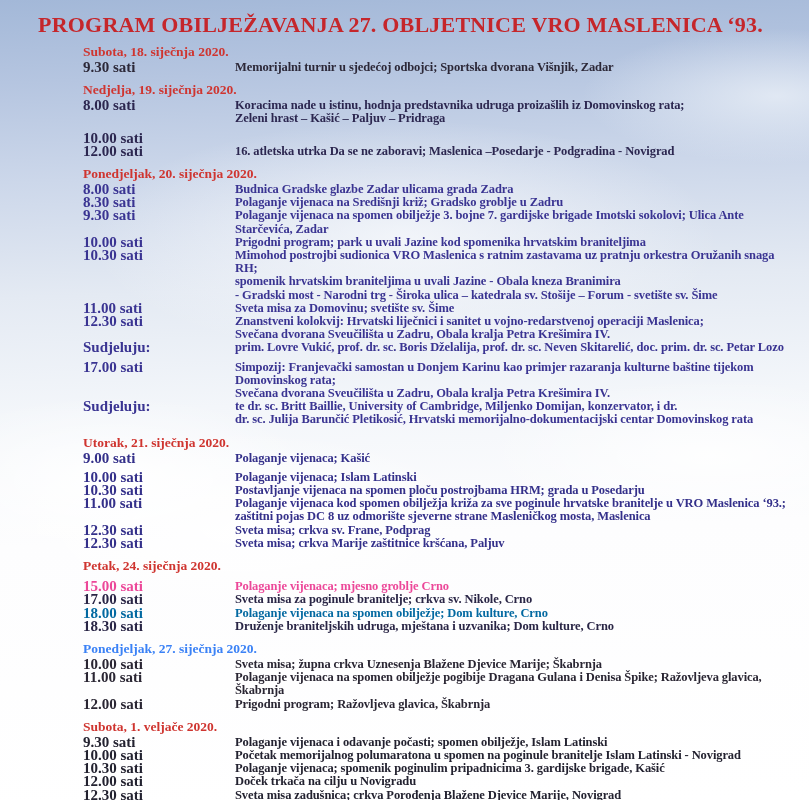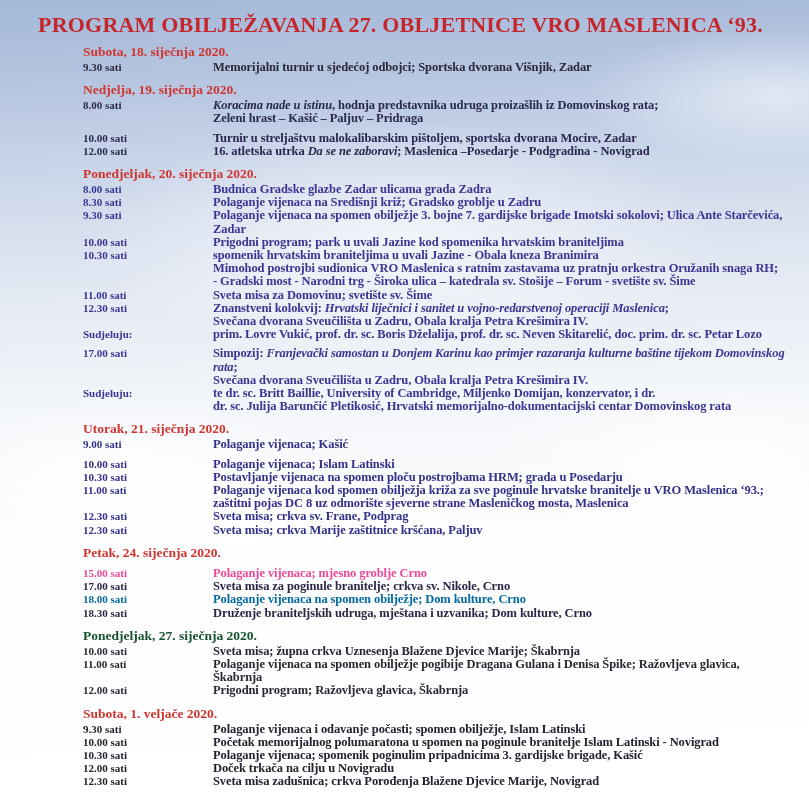--- a/index.html
+++ b/index.html
@@ -26,31 +26,31 @@
   .section { margin-bottom: 8px; }
   .date-header {
     font-size: 13.5px;
     padding-left: 73px;
     margin-bottom: 1px;
   }
   .row { display: flex; align-items: flex-start; padding-left: 73px; }
   .row.gap { margin-top: 6px; }
   .time {
     flex: 0 0 130px;
-    font-size: 11px;
+    font-size: 15px;
     line-height: 13.2px;
   }
   .desc {
     flex: 1 1 auto;
     font-size: 12.5px;
     line-height: 13.2px;
     letter-spacing: -0.1px;
   }
-  .line { min-height: 13.2px; }
-  .it { font-style: italic; }
+  .line { min-height: 13.2px; margin-left: 22px; }
+  .it { }
 </style>
 </head>
 <body>
 
 <div class="sheet">
   <h1 class="title" style="color: rgb(197, 38, 43);">PROGRAM OBILJEŽAVANJA 27. OBLJETNICE VRO MASLENICA ‘93.</h1>
   <div id="program">
       <div class="section">
         <div class="date-header" style="color: rgb(207, 53, 48);">Subota, 18. siječnja 2020.</div>
         <div class="row" style="color: rgb(44, 40, 56);">
@@ -64,23 +64,20 @@
         <div class="date-header" style="color: rgb(207, 53, 48);">Nedjelja, 19. siječnja 2020.</div>
         <div class="row" style="color: rgb(44, 39, 80);">
           <div class="time">8.00 sati</div>
           <div class="desc">
             <div class="line"><span class="it">Koracima nade u istinu</span><span>, hodnja predstavnika udruga proizašlih iz Domovinskog rata;</span></div>
             <div class="line"><span>Zeleni hrast – Kašić – Paljuv – Pridraga</span></div>
           </div>
         </div>
         <div class="row gap" style="color: rgb(44, 39, 80);">
           <div class="time">10.00 sati</div>
-          <div class="desc">
-            <div class="line"><span>Turnir u streljaštvu malokalibarskim pištoljem, sportska dvorana Mocire, Zadar</span></div>
-          </div>
         </div>
         <div class="row" style="color: rgb(44, 39, 80);">
           <div class="time">12.00 sati</div>
           <div class="desc">
             <div class="line"><span>16. atletska utrka </span><span class="it">Da se ne zaboravi</span><span>; Maslenica –Posedarje - Podgradina - Novigrad</span></div>
           </div>
         </div>
       </div>
       <div class="section">
         <div class="date-header" style="color: rgb(207, 53, 48);">Ponedjeljak, 20. siječnja 2020.</div>
@@ -104,22 +101,22 @@
         </div>
         <div class="row" style="color: rgb(58, 52, 146);">
           <div class="time">10.00 sati</div>
           <div class="desc">
             <div class="line"><span>Prigodni program; park u uvali Jazine kod spomenika hrvatskim braniteljima</span></div>
           </div>
         </div>
         <div class="row" style="color: rgb(58, 52, 146);">
           <div class="time">10.30 sati</div>
           <div class="desc">
+            <div class="line"><span>Mimohod postrojbi sudionica VRO Maslenica s ratnim zastavama uz pratnju orkestra Oružanih snaga RH;</span></div>
             <div class="line"><span>spomenik hrvatskim braniteljima u uvali Jazine - Obala kneza Branimira</span></div>
-            <div class="line"><span>Mimohod postrojbi sudionica VRO Maslenica s ratnim zastavama uz pratnju orkestra Oružanih snaga RH;</span></div>
             <div class="line"><span>- Gradski most - Narodni trg - Široka ulica – katedrala sv. Stošije – Forum - svetište sv. Šime</span></div>
           </div>
         </div>
         <div class="row" style="color: rgb(58, 52, 146);">
           <div class="time">11.00 sati</div>
           <div class="desc">
             <div class="line"><span>Sveta misa za Domovinu; svetište sv. Šime</span></div>
           </div>
         </div>
         <div class="row" style="color: rgb(58, 52, 146);">
@@ -211,21 +208,21 @@
           </div>
         </div>
         <div class="row" style="color: rgb(42, 38, 70);">
           <div class="time">18.30 sati</div>
           <div class="desc">
             <div class="line"><span>Druženje braniteljskih udruga, mještana i uzvanika; Dom kulture, Crno</span></div>
           </div>
         </div>
       </div>
       <div class="section">
-        <div class="date-header" style="color: #14532d;">Ponedjeljak, 27. siječnja 2020.</div>
+        <div class="date-header" style="color: #3b82f6;">Ponedjeljak, 27. siječnja 2020.</div>
         <div class="row" style="color: rgb(42, 38, 51);">
           <div class="time">10.00 sati</div>
           <div class="desc">
             <div class="line"><span>Sveta misa; župna crkva Uznesenja Blažene Djevice Marije; Škabrnja</span></div>
           </div>
         </div>
         <div class="row" style="color: rgb(42, 38, 51);">
           <div class="time">11.00 sati</div>
           <div class="desc">
             <div class="line"><span>Polaganje vijenaca na spomen obilježje pogibije Dragana Gulana i Denisa Špike; Ražovljeva glavica, Škabrnja</span></div>

